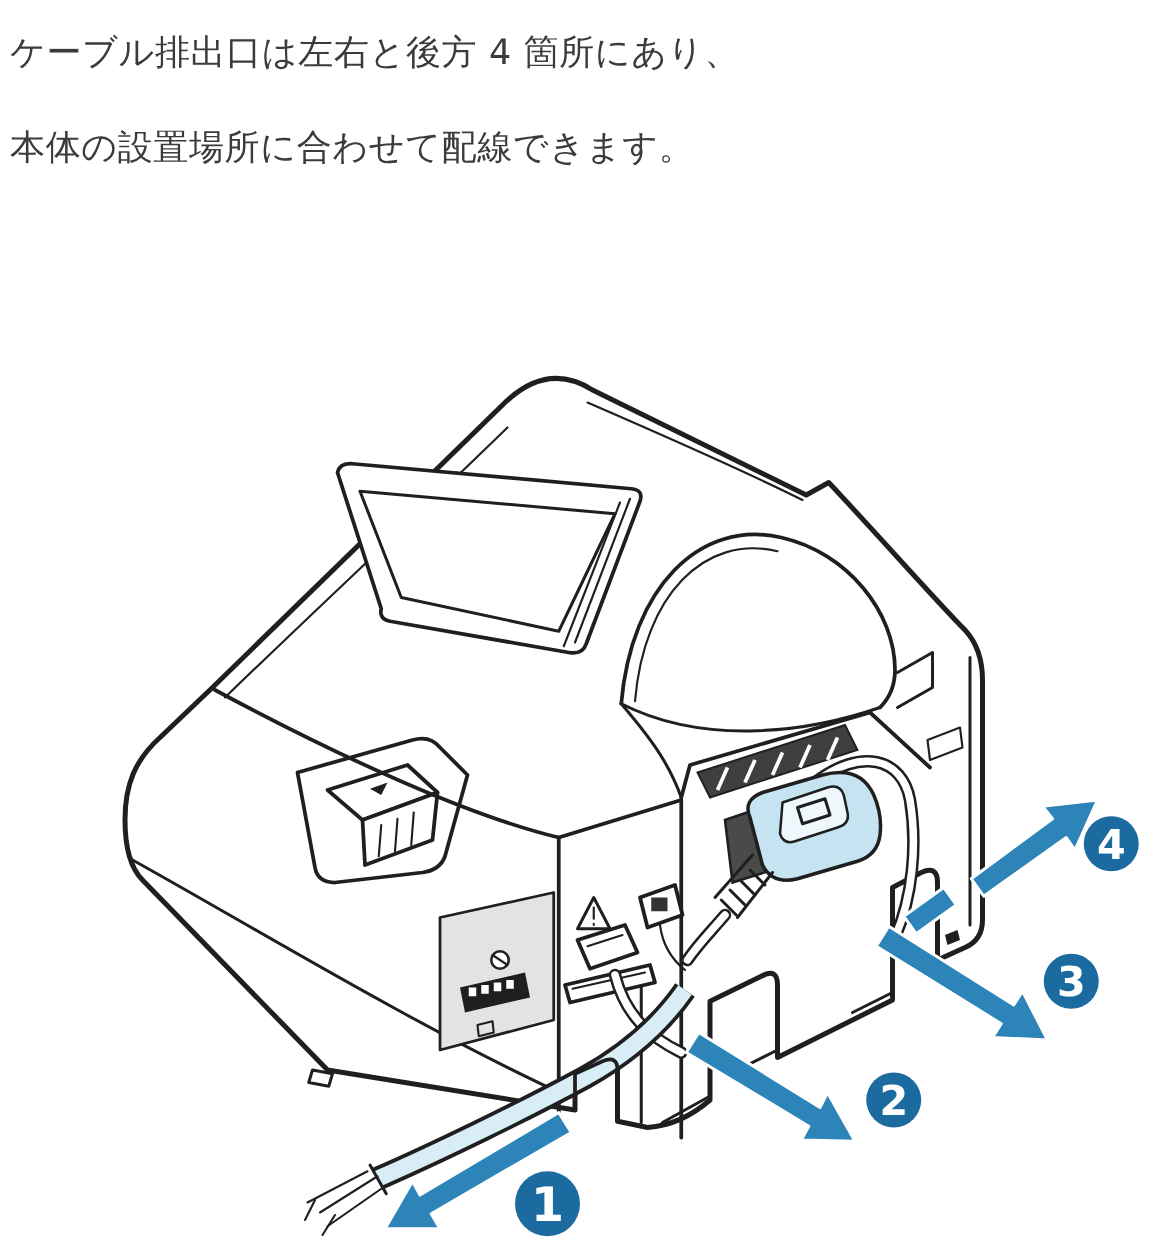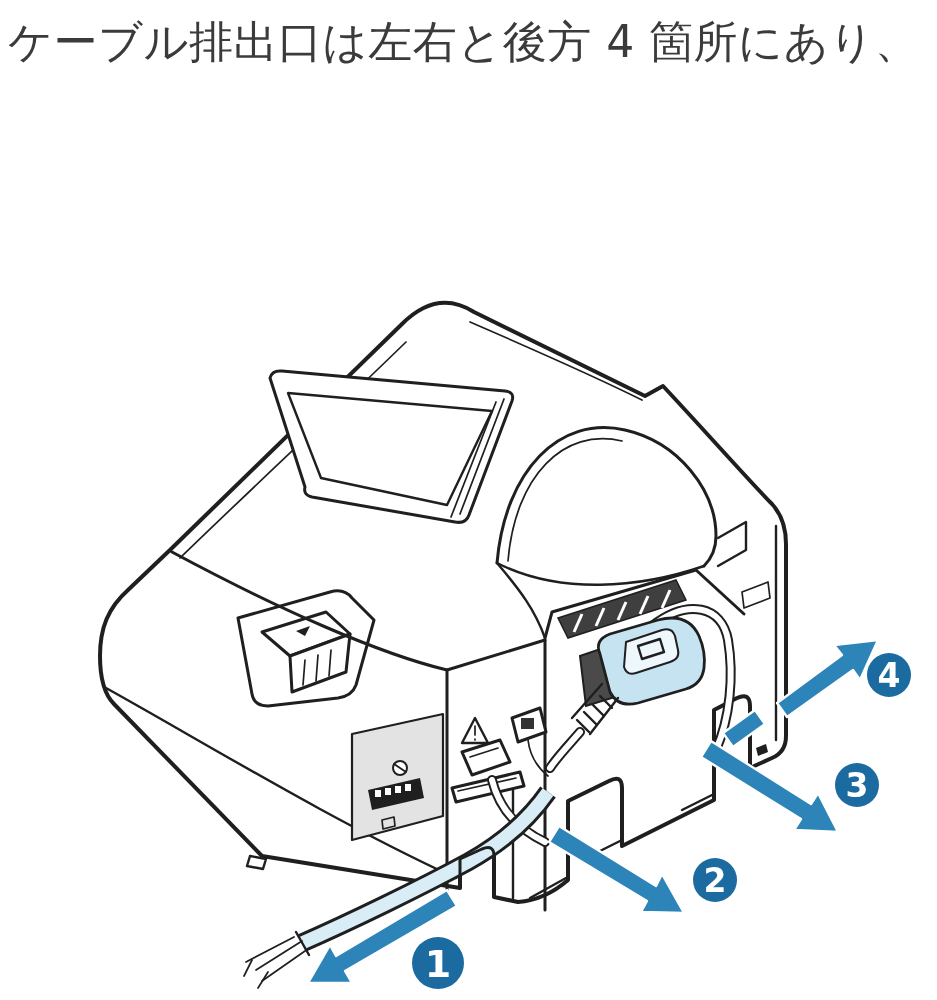--- a/index.html
+++ b/index.html
@@ -1,19 +1,19 @@
 <!DOCTYPE html>
 <html style="--c-arrow: #2d84b8; --c-badge: #1b6ba0; --c-cable: #d8edf5; --c-plug: #c6e3f1; --c-panel: #e3e3e3; --c-line: #1f1f1f; --c-text: #3b3b3b;"><head>
 <meta charset="utf-8">
 <style>
   html,body{margin:0;padding:0;background:#ffffff;}
   body{width:937px;height:1000px;position:relative;overflow:hidden;
        font-family:"DejaVu Sans","Liberation Sans",sans-serif;}
   .heading{position:absolute;left:8px;top:4px;width:924px;
-           color:var(--c-text,#3b3b3b);font-size:44px;line-height:76px;
+           color:var(--c-text,#3b3b3b);font-size:28px;line-height:76px;
            font-weight:400;letter-spacing:0.5px;white-space:nowrap;}
   .heading .hl{display:block;}
   .diagram{position:absolute;left:0;top:140px;}
 
   
   .sil{fill:#ffffff;stroke:var(--c-line,#1f1f1f);stroke-width:4;stroke-linejoin:round;stroke-linecap:round;}
   .ln{fill:#ffffff;stroke:var(--c-line,#1f1f1f);stroke-width:3;stroke-linejoin:round;stroke-linecap:round;}
   .lno{fill:none;stroke:var(--c-line,#1f1f1f);stroke-width:3;stroke-linejoin:round;stroke-linecap:round;}
   .md{fill:none;stroke:var(--c-line,#1f1f1f);stroke-width:2.4;stroke-linejoin:round;stroke-linecap:round;}
   .thin{fill:none;stroke:var(--c-line,#1f1f1f);stroke-width:1.7;stroke-linejoin:round;stroke-linecap:round;}
@@ -29,20 +29,21 @@
   .badge{fill:var(--c-badge,#1b6ba0);}
   .badge-num{fill:#ffffff;font-weight:bold;text-anchor:middle;
              font-family:"DejaVu Sans","Liberation Sans",sans-serif;}
   .grill-slash{stroke:#ffffff;stroke-width:3;fill:none;}
 </style>
 </head>
 <body>
 
 <div class="heading">
   <span class="hl">ケーブル排出口は左右と後方 4 箇所にあり、</span>
+  <span class="hl">本体の設置場所に合わせて配線できます。</span>
 </div>
 
 <svg class="diagram" width="937" height="860" viewBox="0 0 937 860" xmlns="http://www.w3.org/2000/svg">
 
   <g>
 
     <path class="sil" d="
       M 100,516
       C 100,488 108,468 128,450
       L 170,410 L 402,184

